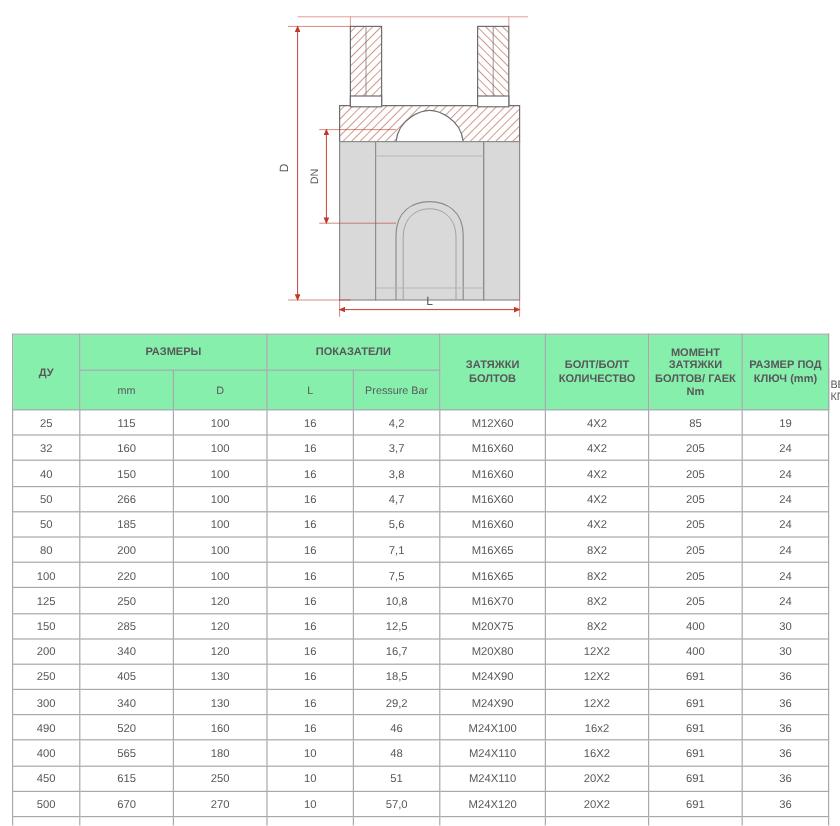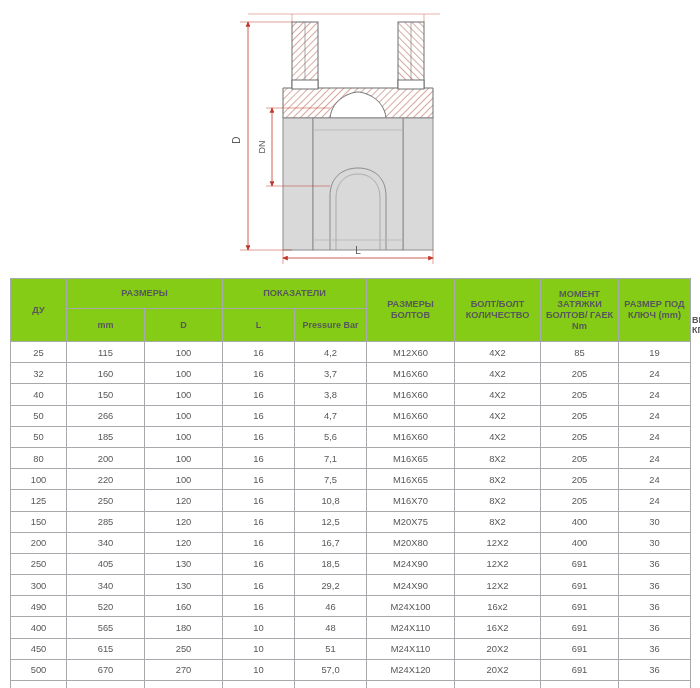--- a/index.html
+++ b/index.html
@@ -42,29 +42,29 @@
     table-layout: fixed;
   }
   table.spec th,
   table.spec td {
     border: 1px solid #a8a9ad;
     text-align: center;
     vertical-align: middle;
     color: #58585a;
   }
   table.spec thead th {
-    background: #84cc16;
+    background: #86efac;
     font-size: 9.2px;
     font-weight: bold;
     line-height: 1.15;
     padding: 3px 1px;
   }
   table.spec thead tr.sub th {
     font-size: 9px;
-    font-weight: bold;
+    font-weight: normal;
     height: 26px;
   }
   table.spec tbody td {
     background: #ffffff;
     font-size: 9.4px;
     height: 20.2px;
     padding: 0;
   }
   .col-du    { width: 56px; }
   .col-d     { width: 78px; }
@@ -170,21 +170,21 @@
         <col class="col-bolt">
       <col class="col-qty">
         <col class="col-mom">
         <col class="col-key">
     </colgroup>
     <thead>
       <tr class="hdr-tall">
         <th rowspan="2">ДУ</th>
         <th colspan="2">РАЗМЕРЫ</th>
         <th colspan="2">ПОКАЗАТЕЛИ</th>
-        <th rowspan="2">РАЗМЕРЫ БОЛТОВ</th>
+        <th rowspan="2">ЗАТЯЖКИ БОЛТОВ</th>
         <th rowspan="2">БОЛТ/БОЛТ КОЛИЧЕСТВО</th>
         <th rowspan="2">МОМЕНТ ЗАТЯЖКИ БОЛТОВ/ ГАЕК Nm</th>
         <th rowspan="2">РАЗМЕР ПОД КЛЮЧ (mm)</th>
       </tr>
       <tr class="sub">
         <th>mm</th>
         <th>D</th>
         <th>L</th>
         <th>Pressure Bar</th>
         <th>ВЕС/КГ</th>

